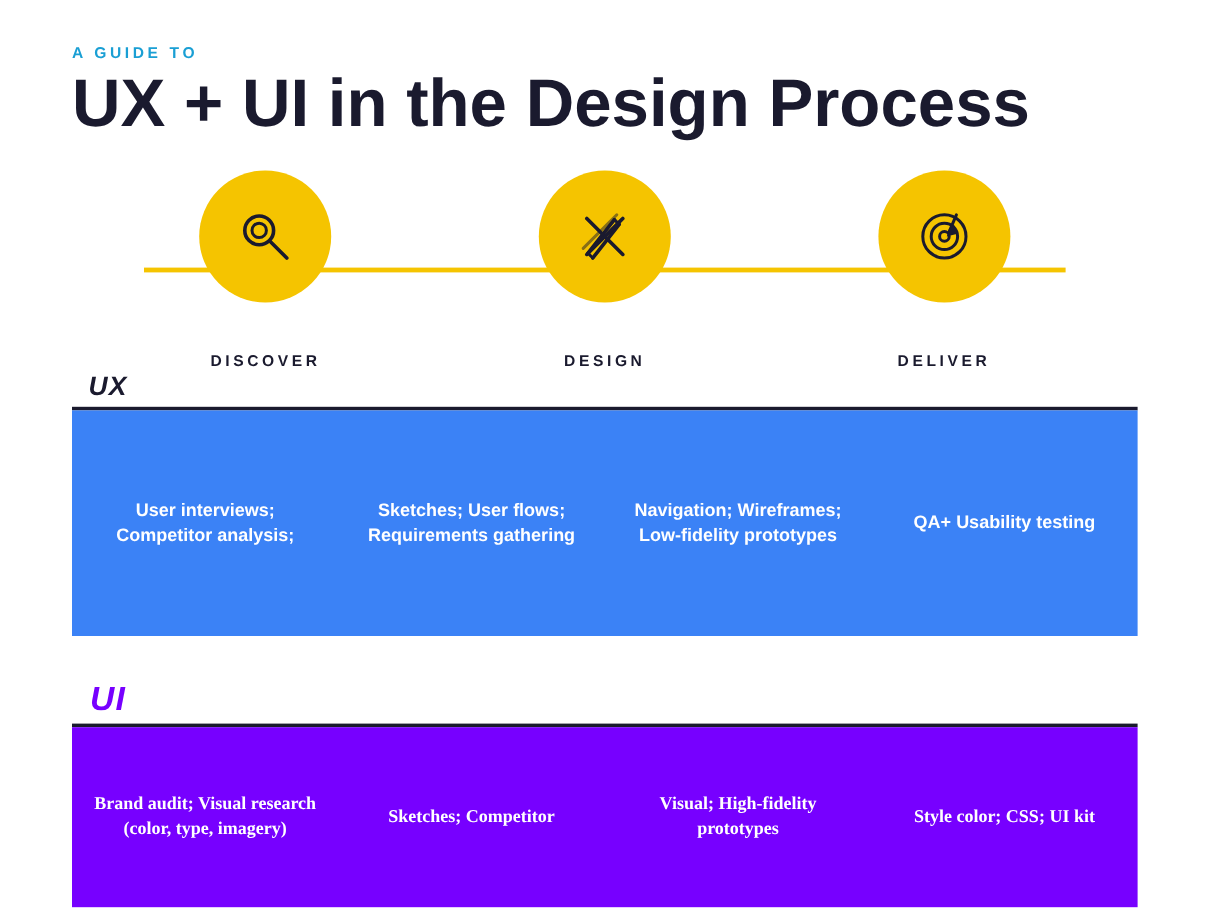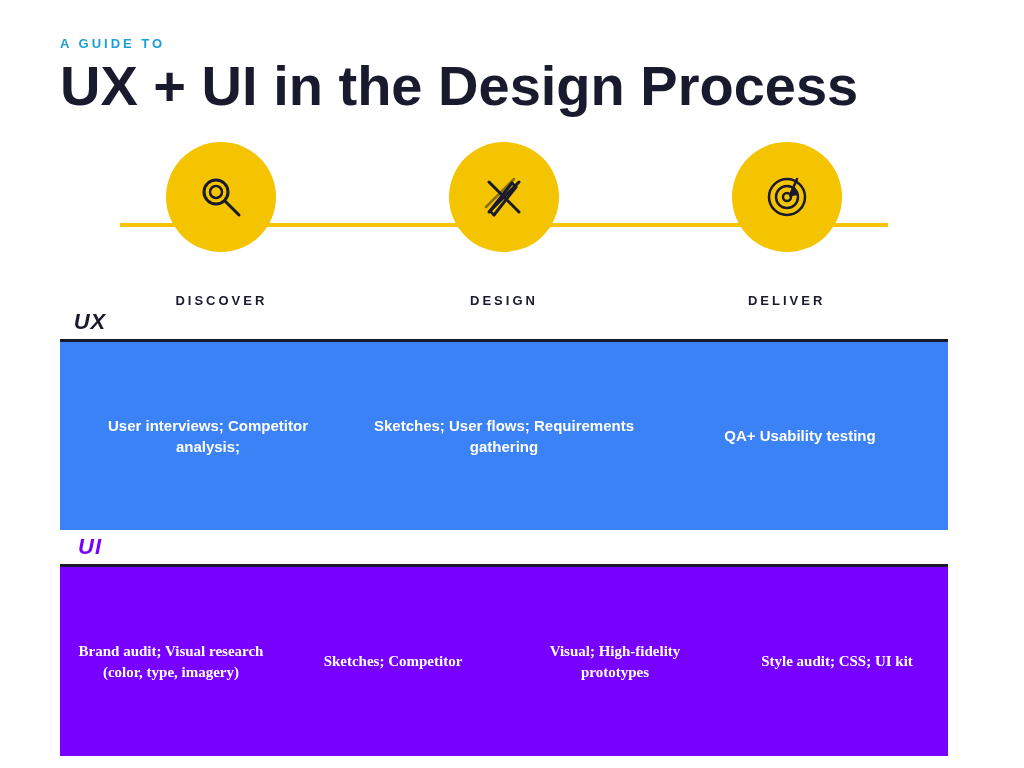--- a/index.html
+++ b/index.html
@@ -104,25 +104,26 @@
       align-items: center;
       justify-content: center;
       text-align: center;
       padding: 18px 14px;
       font-size: 15px;
       font-weight: 600;
       color: #fff;
       line-height: 1.4;
     }
     .ui-label {
-      font-size: 22px;
+      font-size: 28px;
       font-weight: 900;
       color: #7700ff;
       font-style: italic;
       letter-spacing: 1px;
+      margin-top: 33px;
     }
     
     .ui-band {
       background: #7700ff;
       display: flex;
       flex: 1;
       font-family: Liberation Serif, serif;
     }
     .ui-band-inner {
       display: flex;
@@ -209,35 +210,36 @@
     <div class="label-band">
       <div class="label-col">
         <span class="ux-label">UX</span>
       </div>
       <div style="flex:1; border-bottom: 3px solid #1a1a2e;"></div>
     </div>
     <div class="ux-band">
       <div class="ux-band-inner">
         <div class="band-cell">User interviews; Competitor analysis;</div>
         <div class="band-cell">Sketches; User flows; Requirements gathering</div>
+        <div class="band-cell">Navigation; Wireframes; Low-fidelity prototypes</div>
         <div class="band-cell">QA+ Usability testing</div>
       </div>
     </div>
   </div>
 
   <div class="section-wrapper">
     <div class="label-band">
       <div class="label-col">
         <span class="ui-label">UI</span>
       </div>
       <div style="flex:1; border-bottom: 3px solid #1a1a2e;"></div>
     </div>
     <div class="ui-band">
       <div class="ui-band-inner">
         <div class="band-cell">Brand audit; Visual research (color, type, imagery)</div>
         <div class="band-cell">Sketches; Competitor</div>
         <div class="band-cell">Visual; High-fidelity prototypes</div>
-        <div class="band-cell">Style audit; CSS; UI kit</div>
+        <div class="band-cell">Style color; CSS; UI kit</div>
       </div>
     </div>
   </div>
 
 </div>
 
 </body></html>

